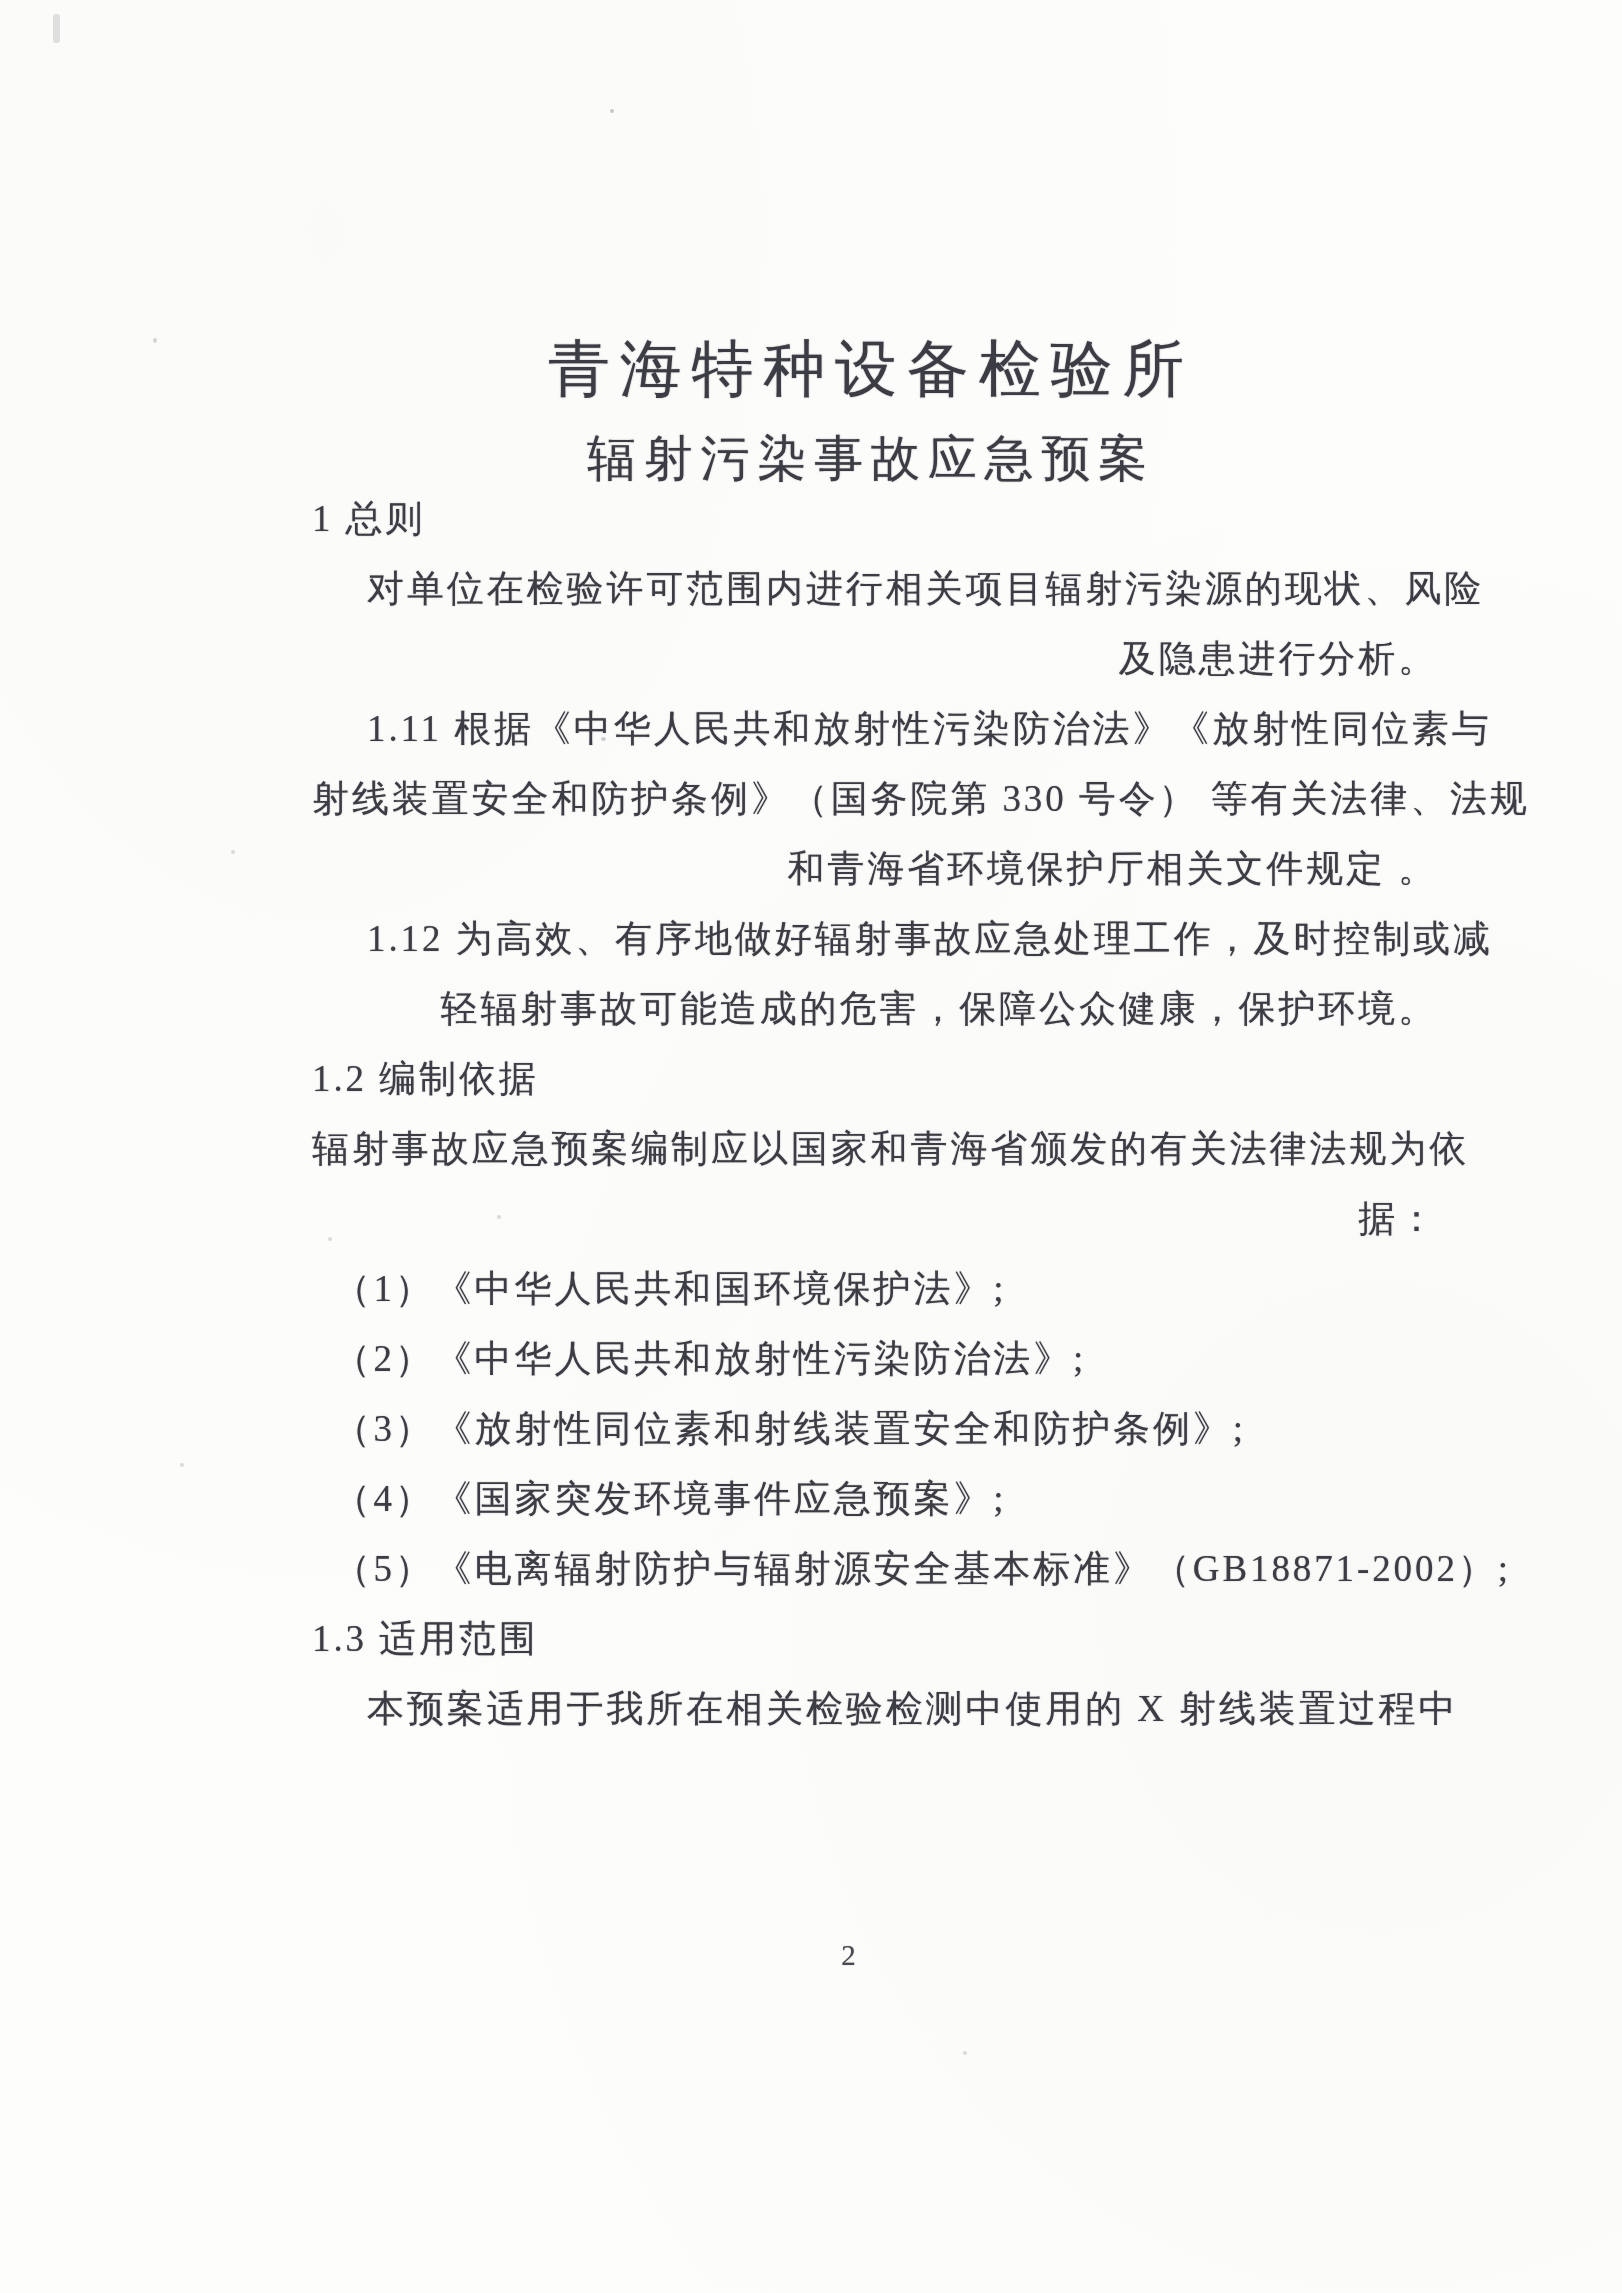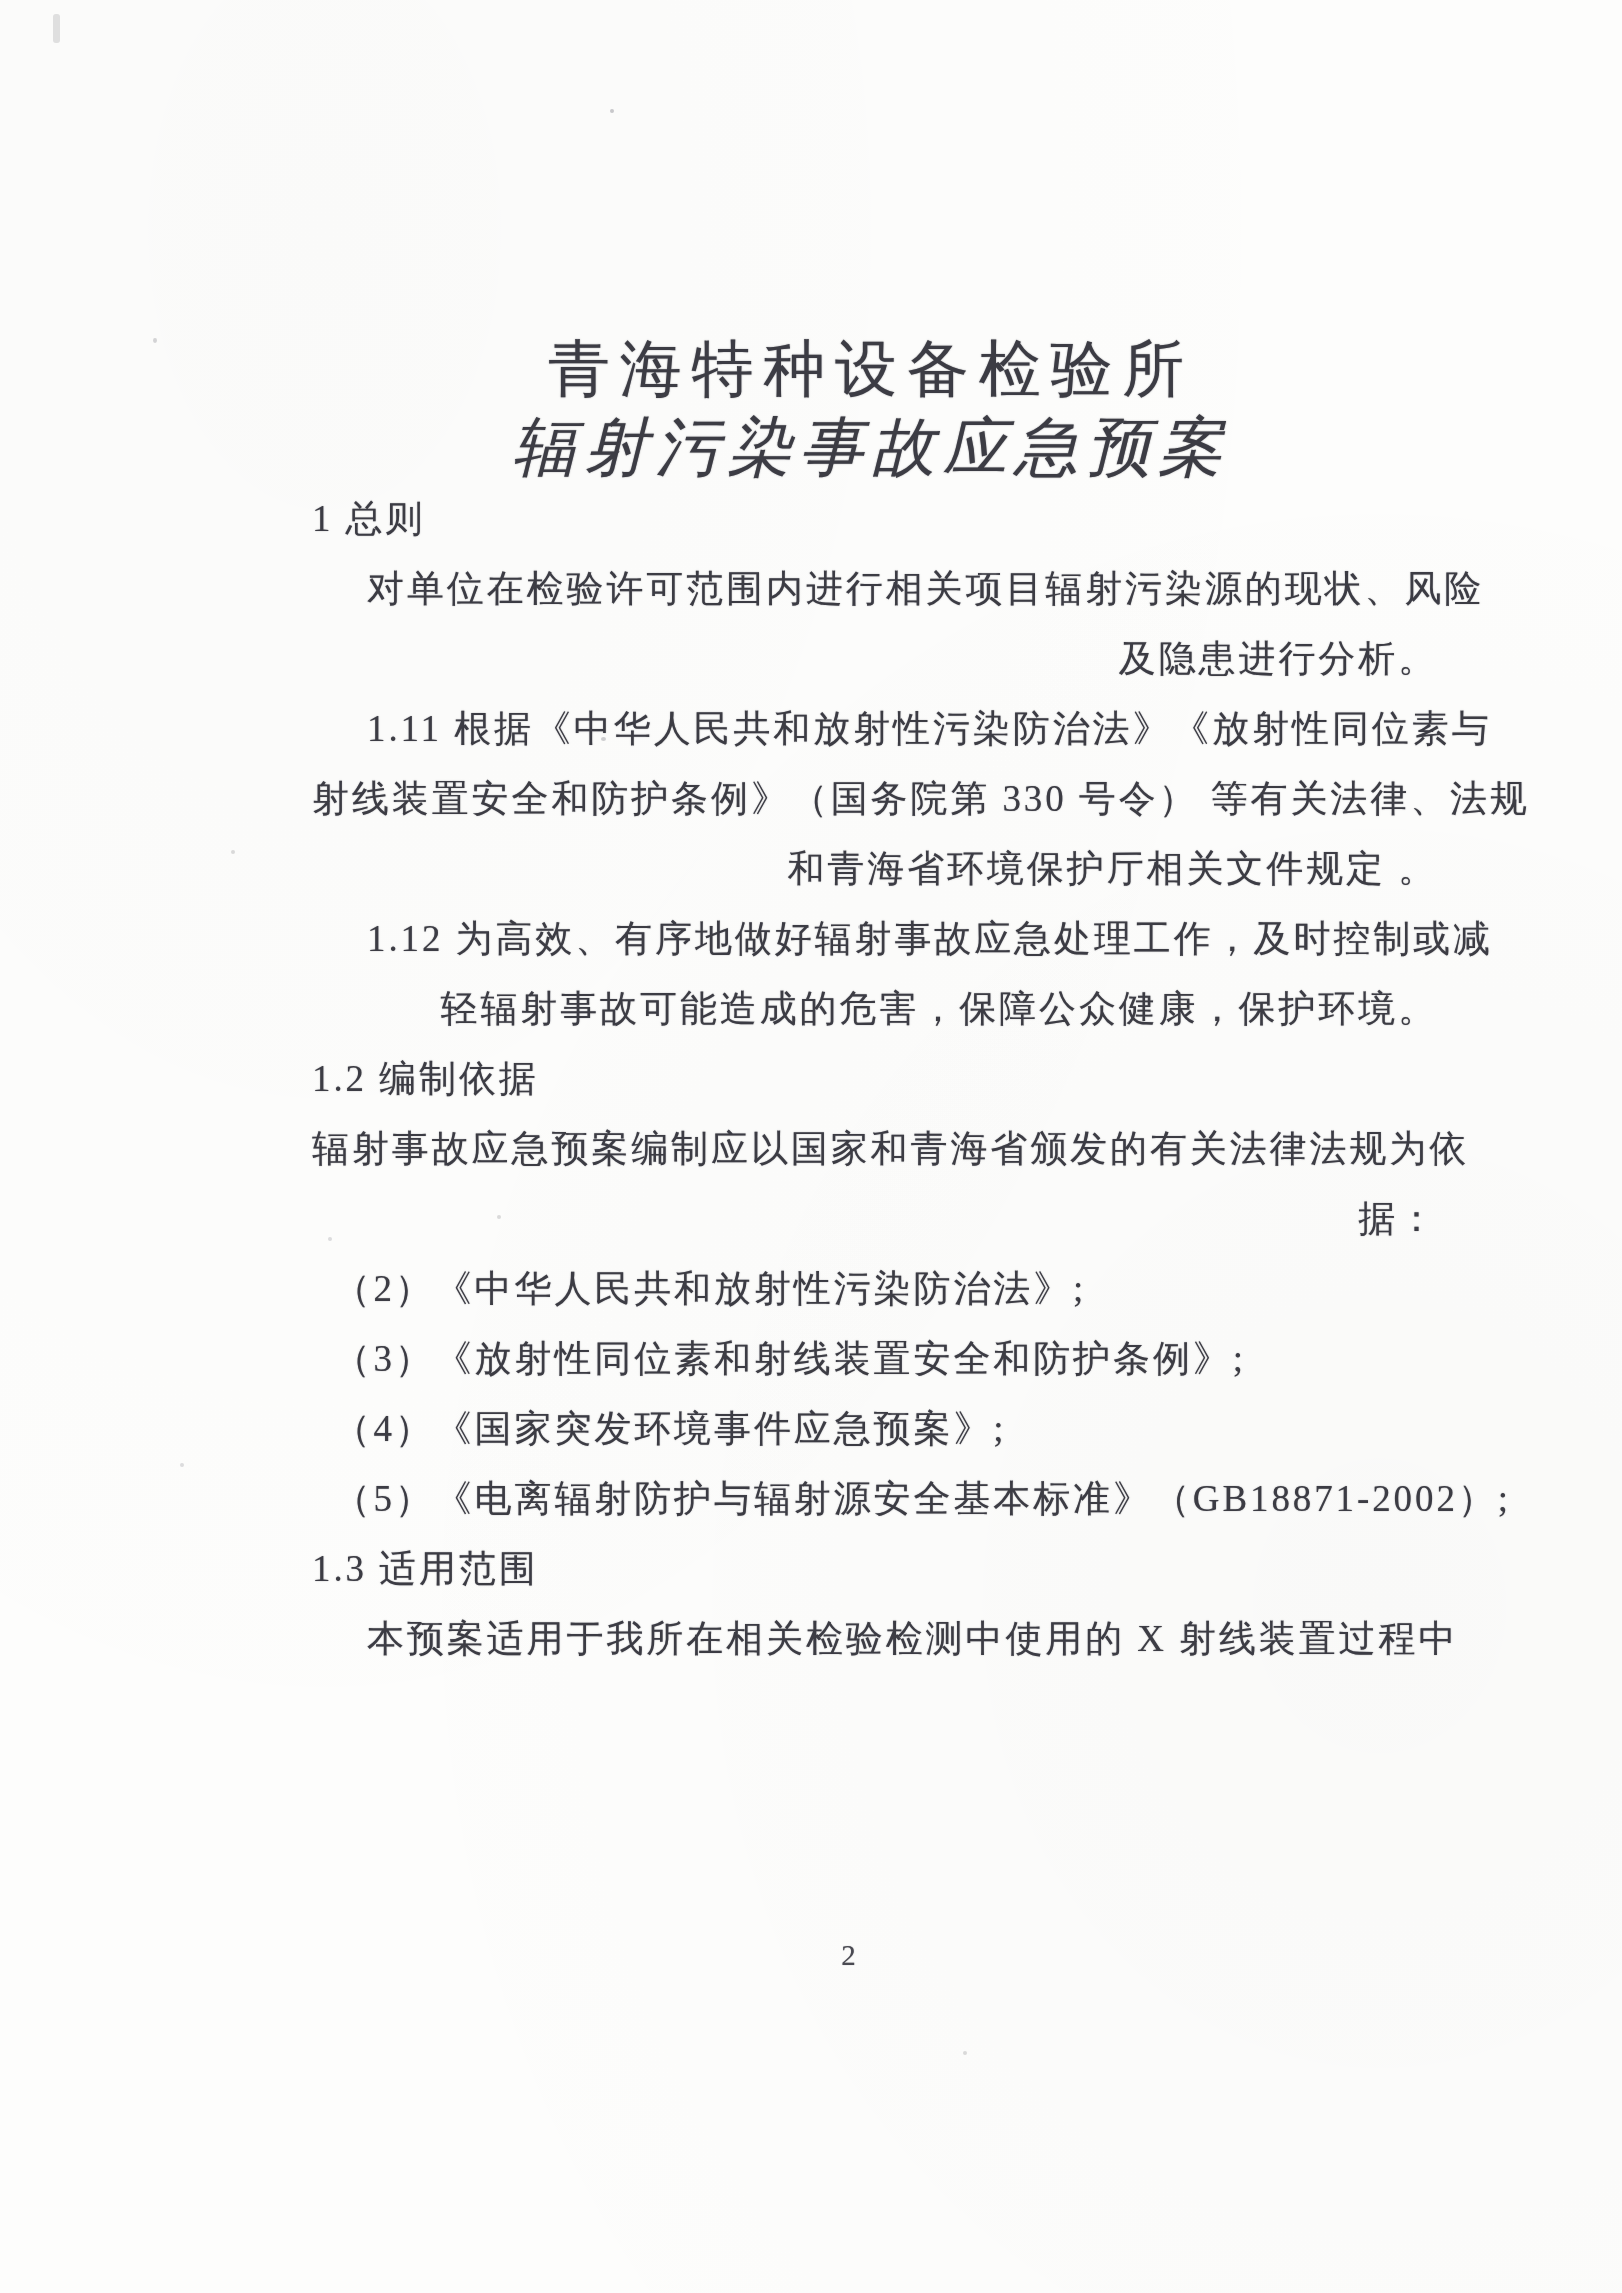--- a/index.html
+++ b/index.html
@@ -25,24 +25,23 @@
   .title-block{
     position:absolute;top:338px;left:312px;width:1118px;
     text-align:center;
   }
   .title-line1{
     font-size:62px;line-height:1;letter-spacing:9.8px;
     white-space:nowrap;
     text-shadow:0 0 1.4px rgba(50,50,58,.6);
   }
   .title-line2{
-    font-size:64px;line-height:1;letter-spacing:7.8px;
-    margin-top:16px;white-space:nowrap;
+    font-size:49px;line-height:1;letter-spacing:7.8px;
+    margin-top:34px;white-space:nowrap;
     text-shadow:0 0 1.4px rgba(50,50,58,.6);
-    font-style:italic;
   }
   .body-block{
     position:absolute;top:484px;left:312px;right:185px;
   }
   .line{
     height:70px;line-height:70px;
     font-size:37px;letter-spacing:2.9px;
     white-space:nowrap;
     text-shadow:0 0 1.2px rgba(55,55,63,.55);
   }
@@ -93,20 +92,21 @@
       <div class="line para-first">对单位在检验许可范围内进行相关项目辐射污染源的现状、风险</div>
       <div class="line para">及隐患进行分析。</div>
       <div class="line para-first">1.11 根据《中华人民共和放射性污染防治法》《放射性同位素与</div>
       <div class="line para">射线装置安全和防护条例》（国务院第 330 号令） 等有关法律、法规</div>
       <div class="line para">和青海省环境保护厅相关文件规定 。</div>
       <div class="line para-first">1.12 为高效、有序地做好辐射事故应急处理工作，及时控制或减</div>
       <div class="line para">轻辐射事故可能造成的危害，保障公众健康，保护环境。</div>
       <div class="line heading">1.2 编制依据</div>
       <div class="line para">辐射事故应急预案编制应以国家和青海省颁发的有关法律法规为依</div>
       <div class="line para">据：</div>
+      <div class="line list-item">（1）《中华人民共和国环境保护法》;</div>
       <div class="line list-item">（2）《中华人民共和放射性污染防治法》;</div>
       <div class="line list-item">（3）《放射性同位素和射线装置安全和防护条例》;</div>
       <div class="line list-item">（4）《国家突发环境事件应急预案》;</div>
       <div class="line list-item">（5）《电离辐射防护与辐射源安全基本标准》（GB18871-2002）;</div>
       <div class="line heading">1.3 适用范围</div>
       <div class="line para-first">本预案适用于我所在相关检验检测中使用的 X 射线装置过程中</div>
     </div>
 
   <div class="page-number">2</div>
 

